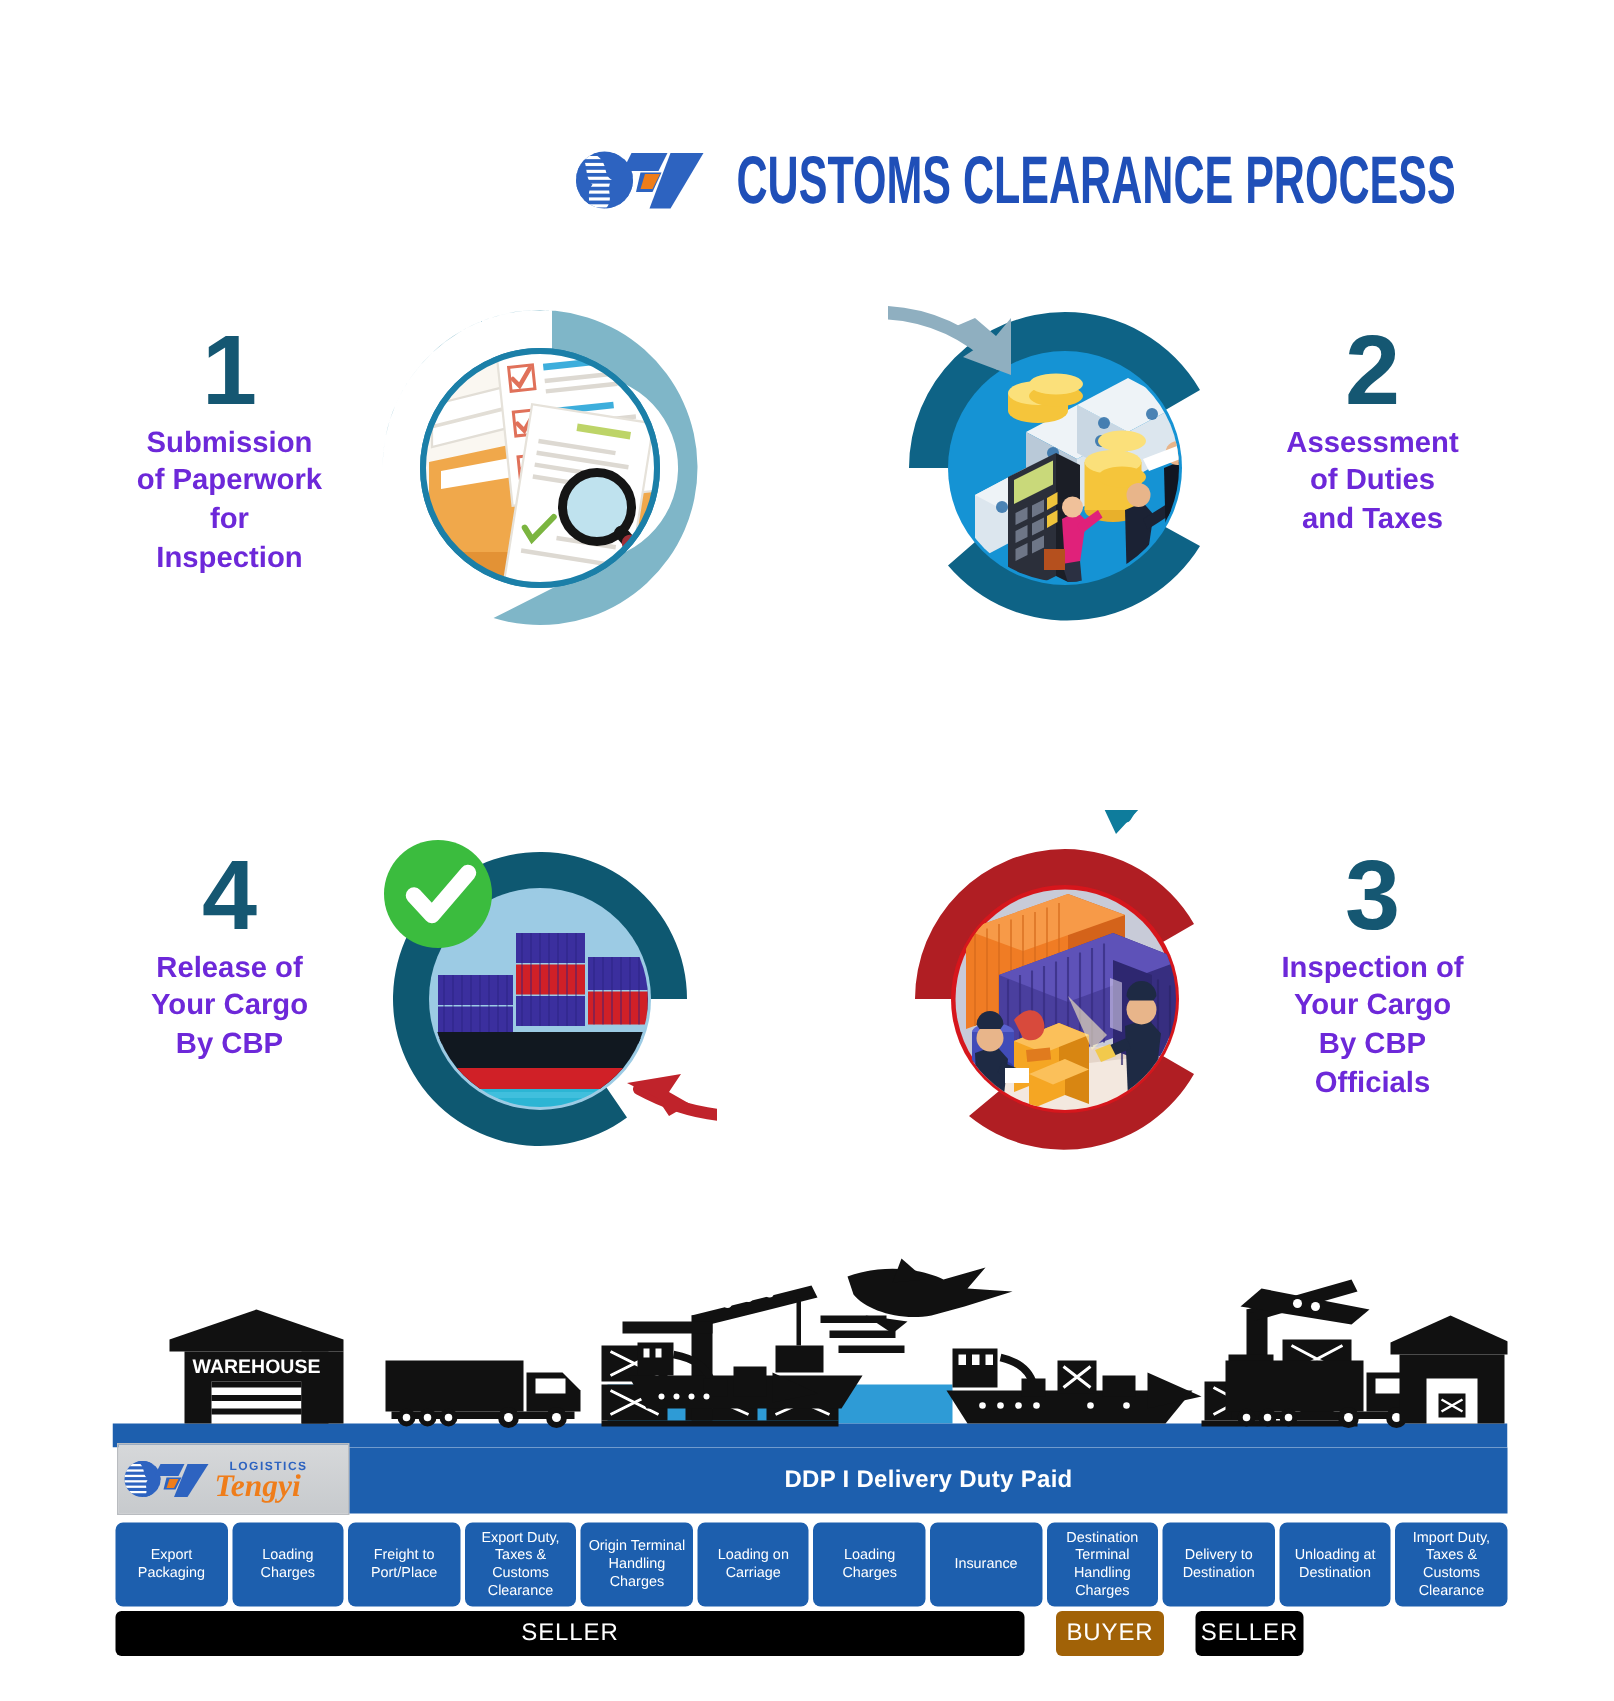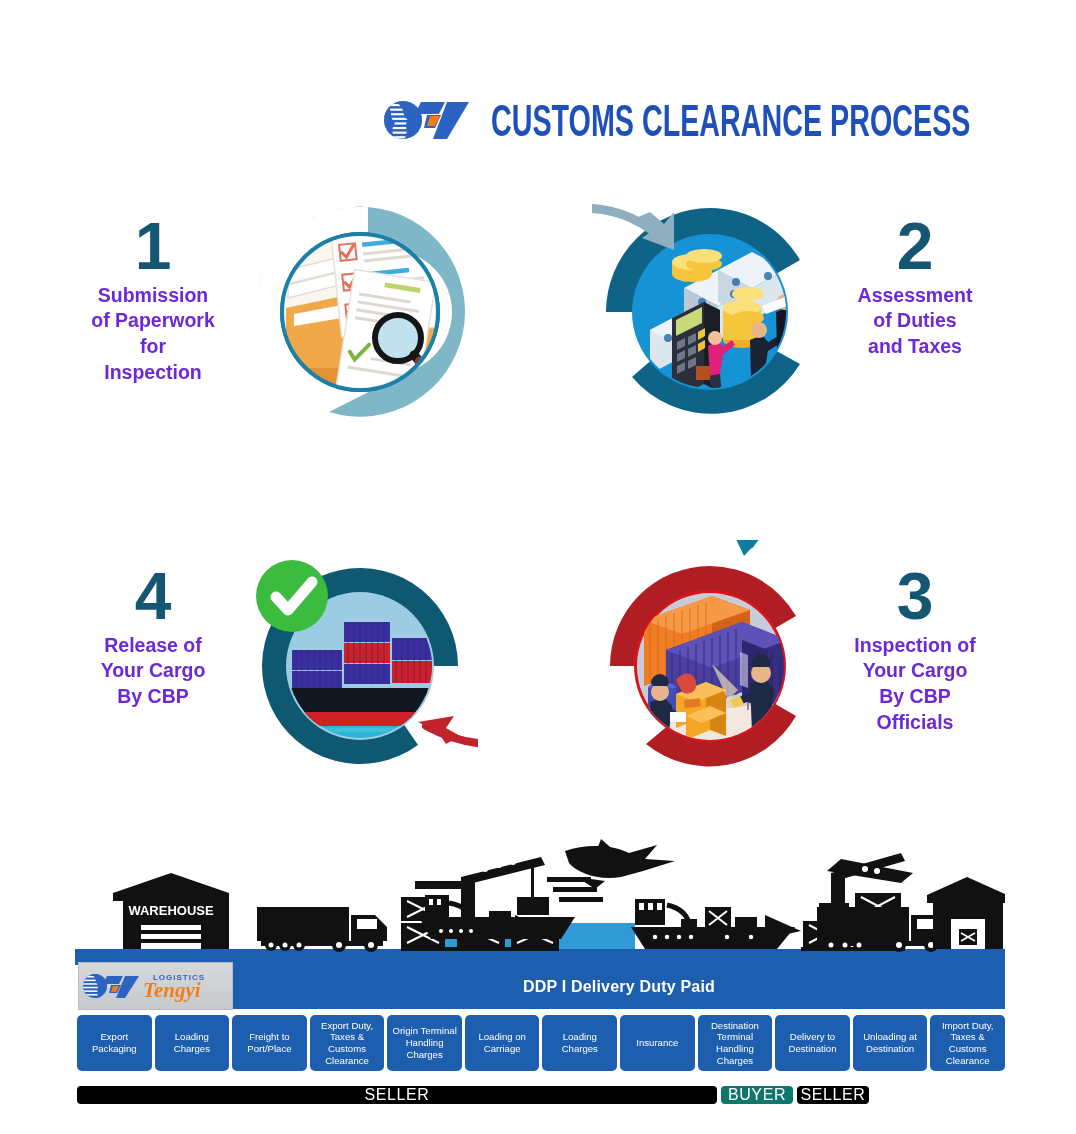--- a/index.html
+++ b/index.html
@@ -56,27 +56,27 @@
   }
   .ddp-bar span{color:#fff;font-size:16px;font-weight:bold;letter-spacing:.2px;}
 
   .cells{position:absolute;left:77px;top:200px;width:928px;height:56px;display:flex;gap:3px;}
   .cell{
     flex:1 1 0;background:#1D5FAE;border-radius:5px;
     display:flex;align-items:center;justify-content:center;text-align:center;
     color:#ffffff;font-size:9.6px;line-height:1.22;padding:2px 3px;box-sizing:border-box;
   }
 
-  .owners{position:absolute;left:77px;top:259px;width:792px;height:30px;display:flex;gap:4px;align-items:flex-end;}
+  .owners{position:absolute;left:77px;top:259px;width:792px;height:30px;display:flex;gap:21px;}
   .owner{
     border-radius:4px;display:flex;align-items:center;justify-content:center;
     color:#ffffff;font-size:16px;letter-spacing:.6px;
   }
   .owner-seller-long{flex:1 1 auto;background:#000000;}
-  .owner-buyer{width:72px;flex:0 0 72px;background:#0f766e;}
+  .owner-buyer{width:72px;flex:0 0 72px;background:#a16207;}
   .owner-seller-end{width:72px;flex:0 0 72px;background:#000000;}
 </style>
 </head>
 <body>
 
 <div class="stage">
 
   <div class="header">
     <div class="logo-mark">
       <svg width="96" height="46" viewBox="0 0 96 46">

